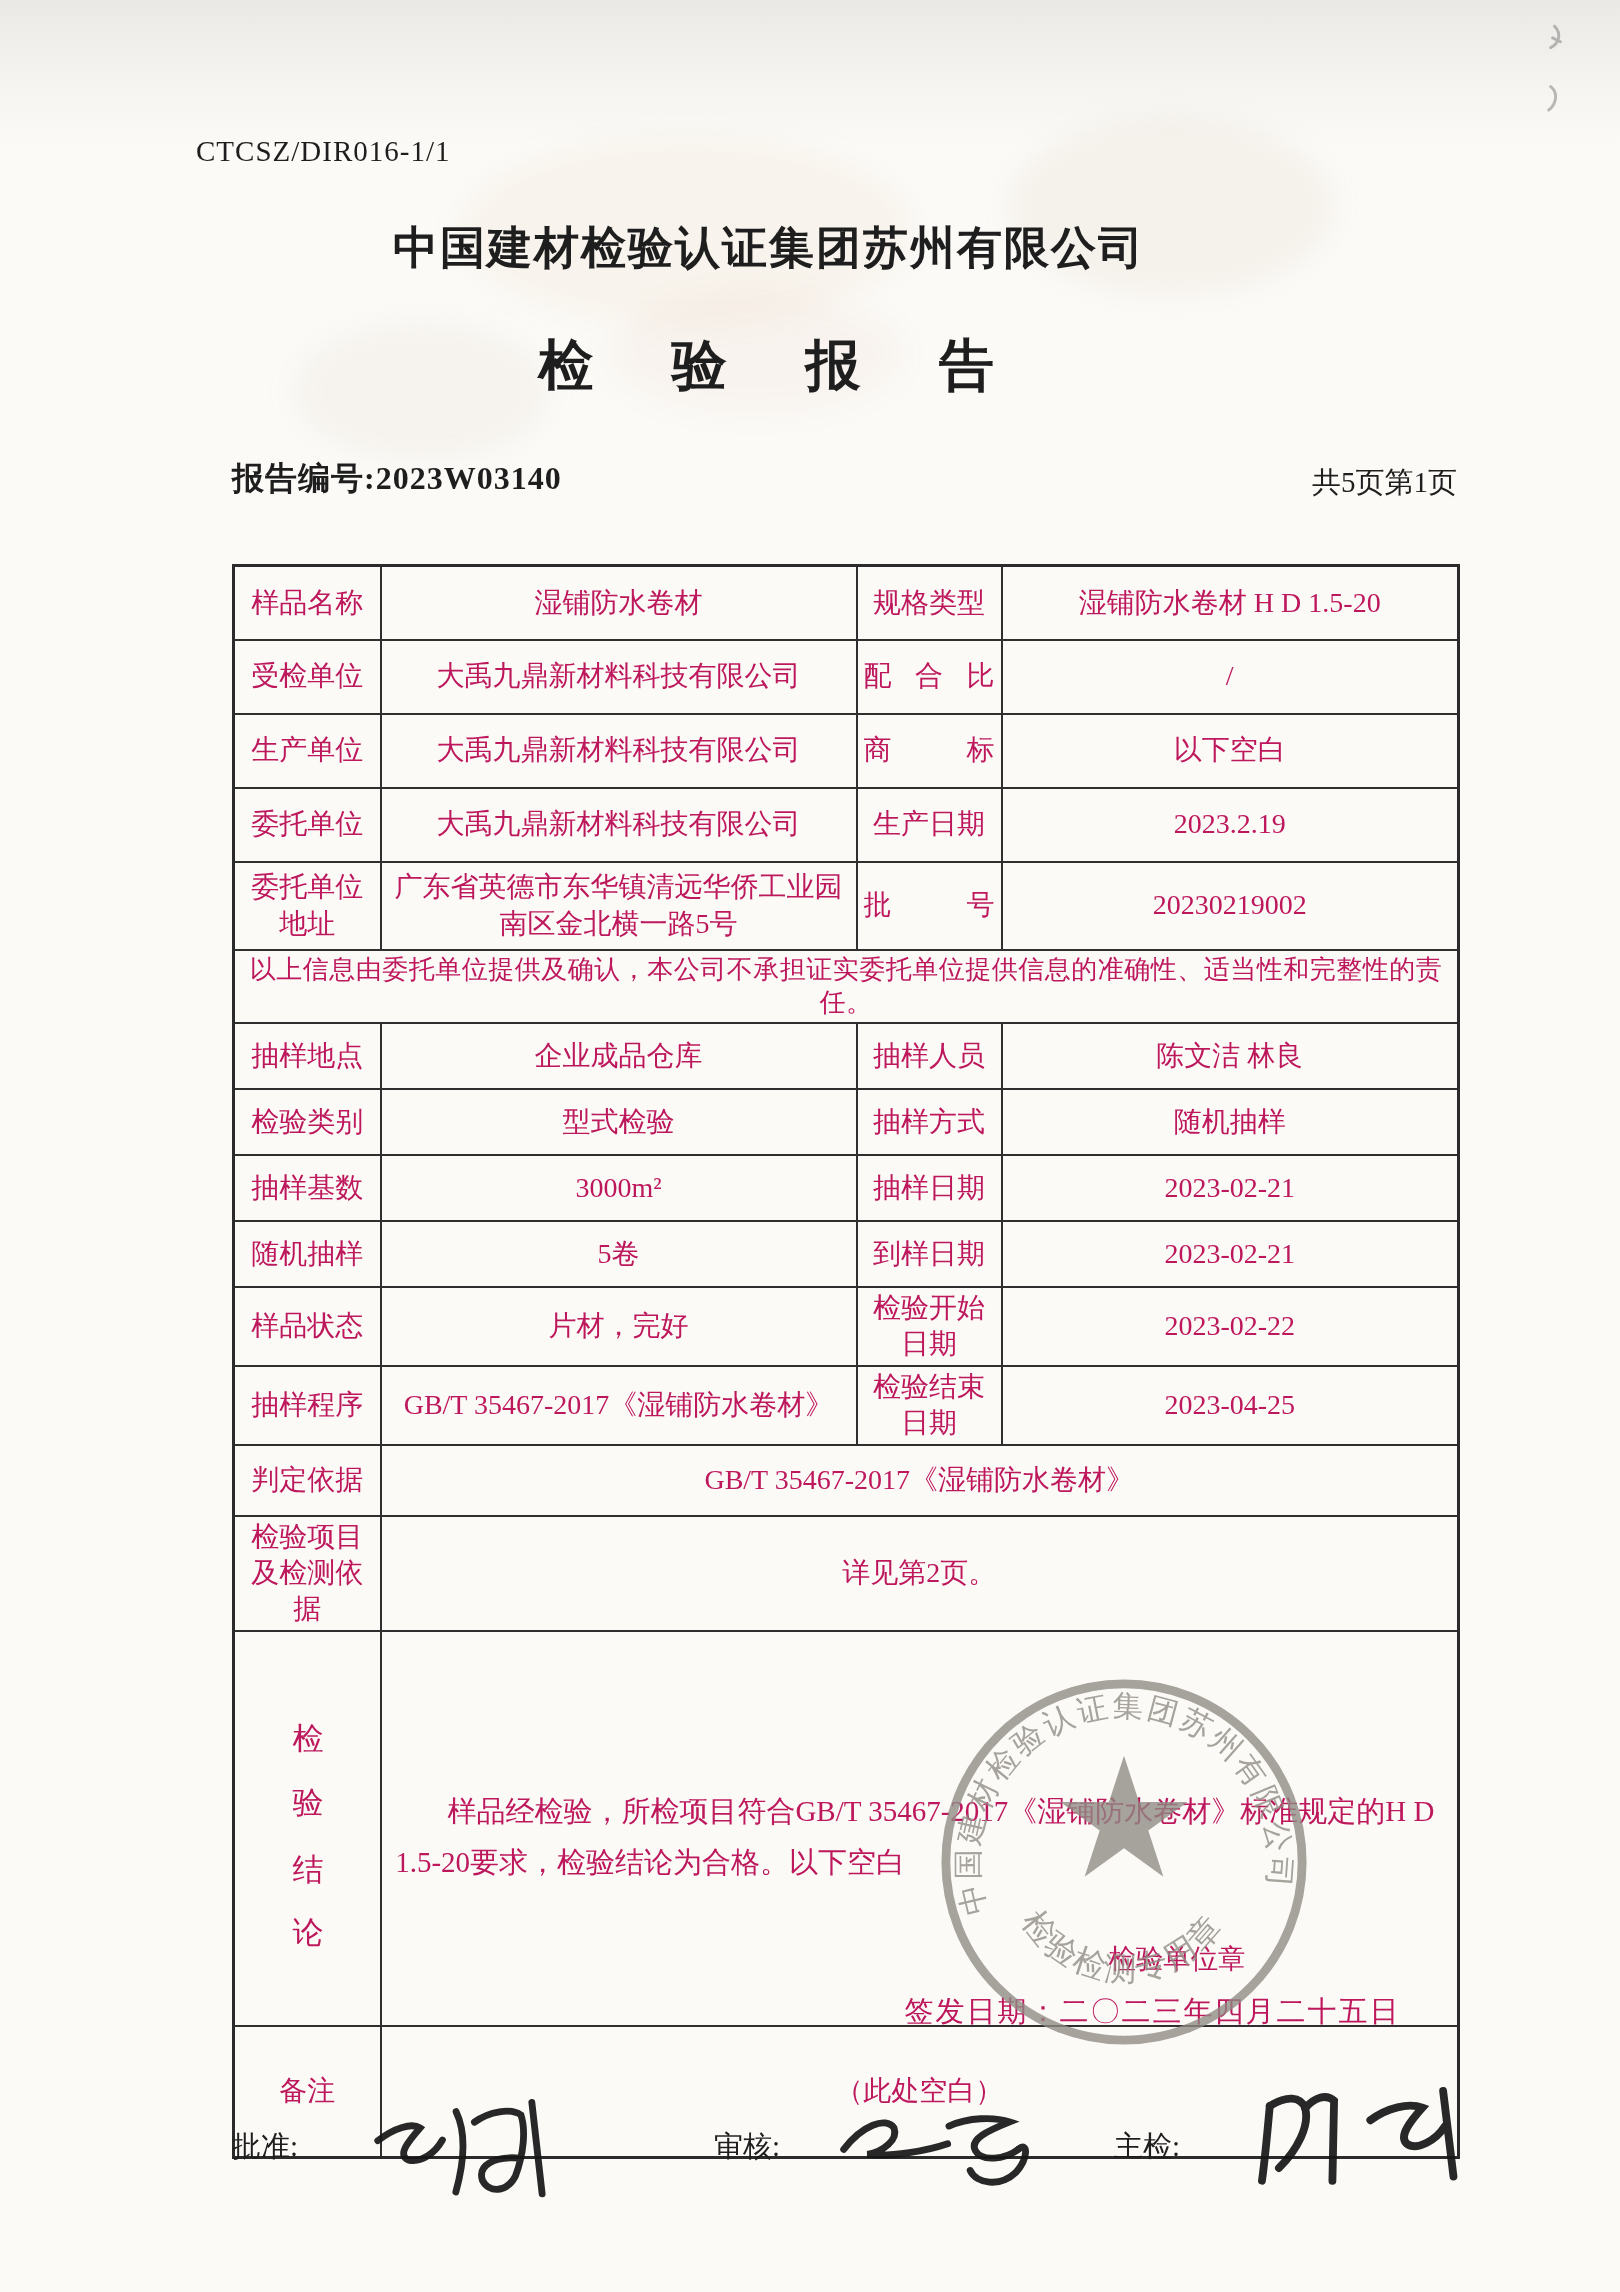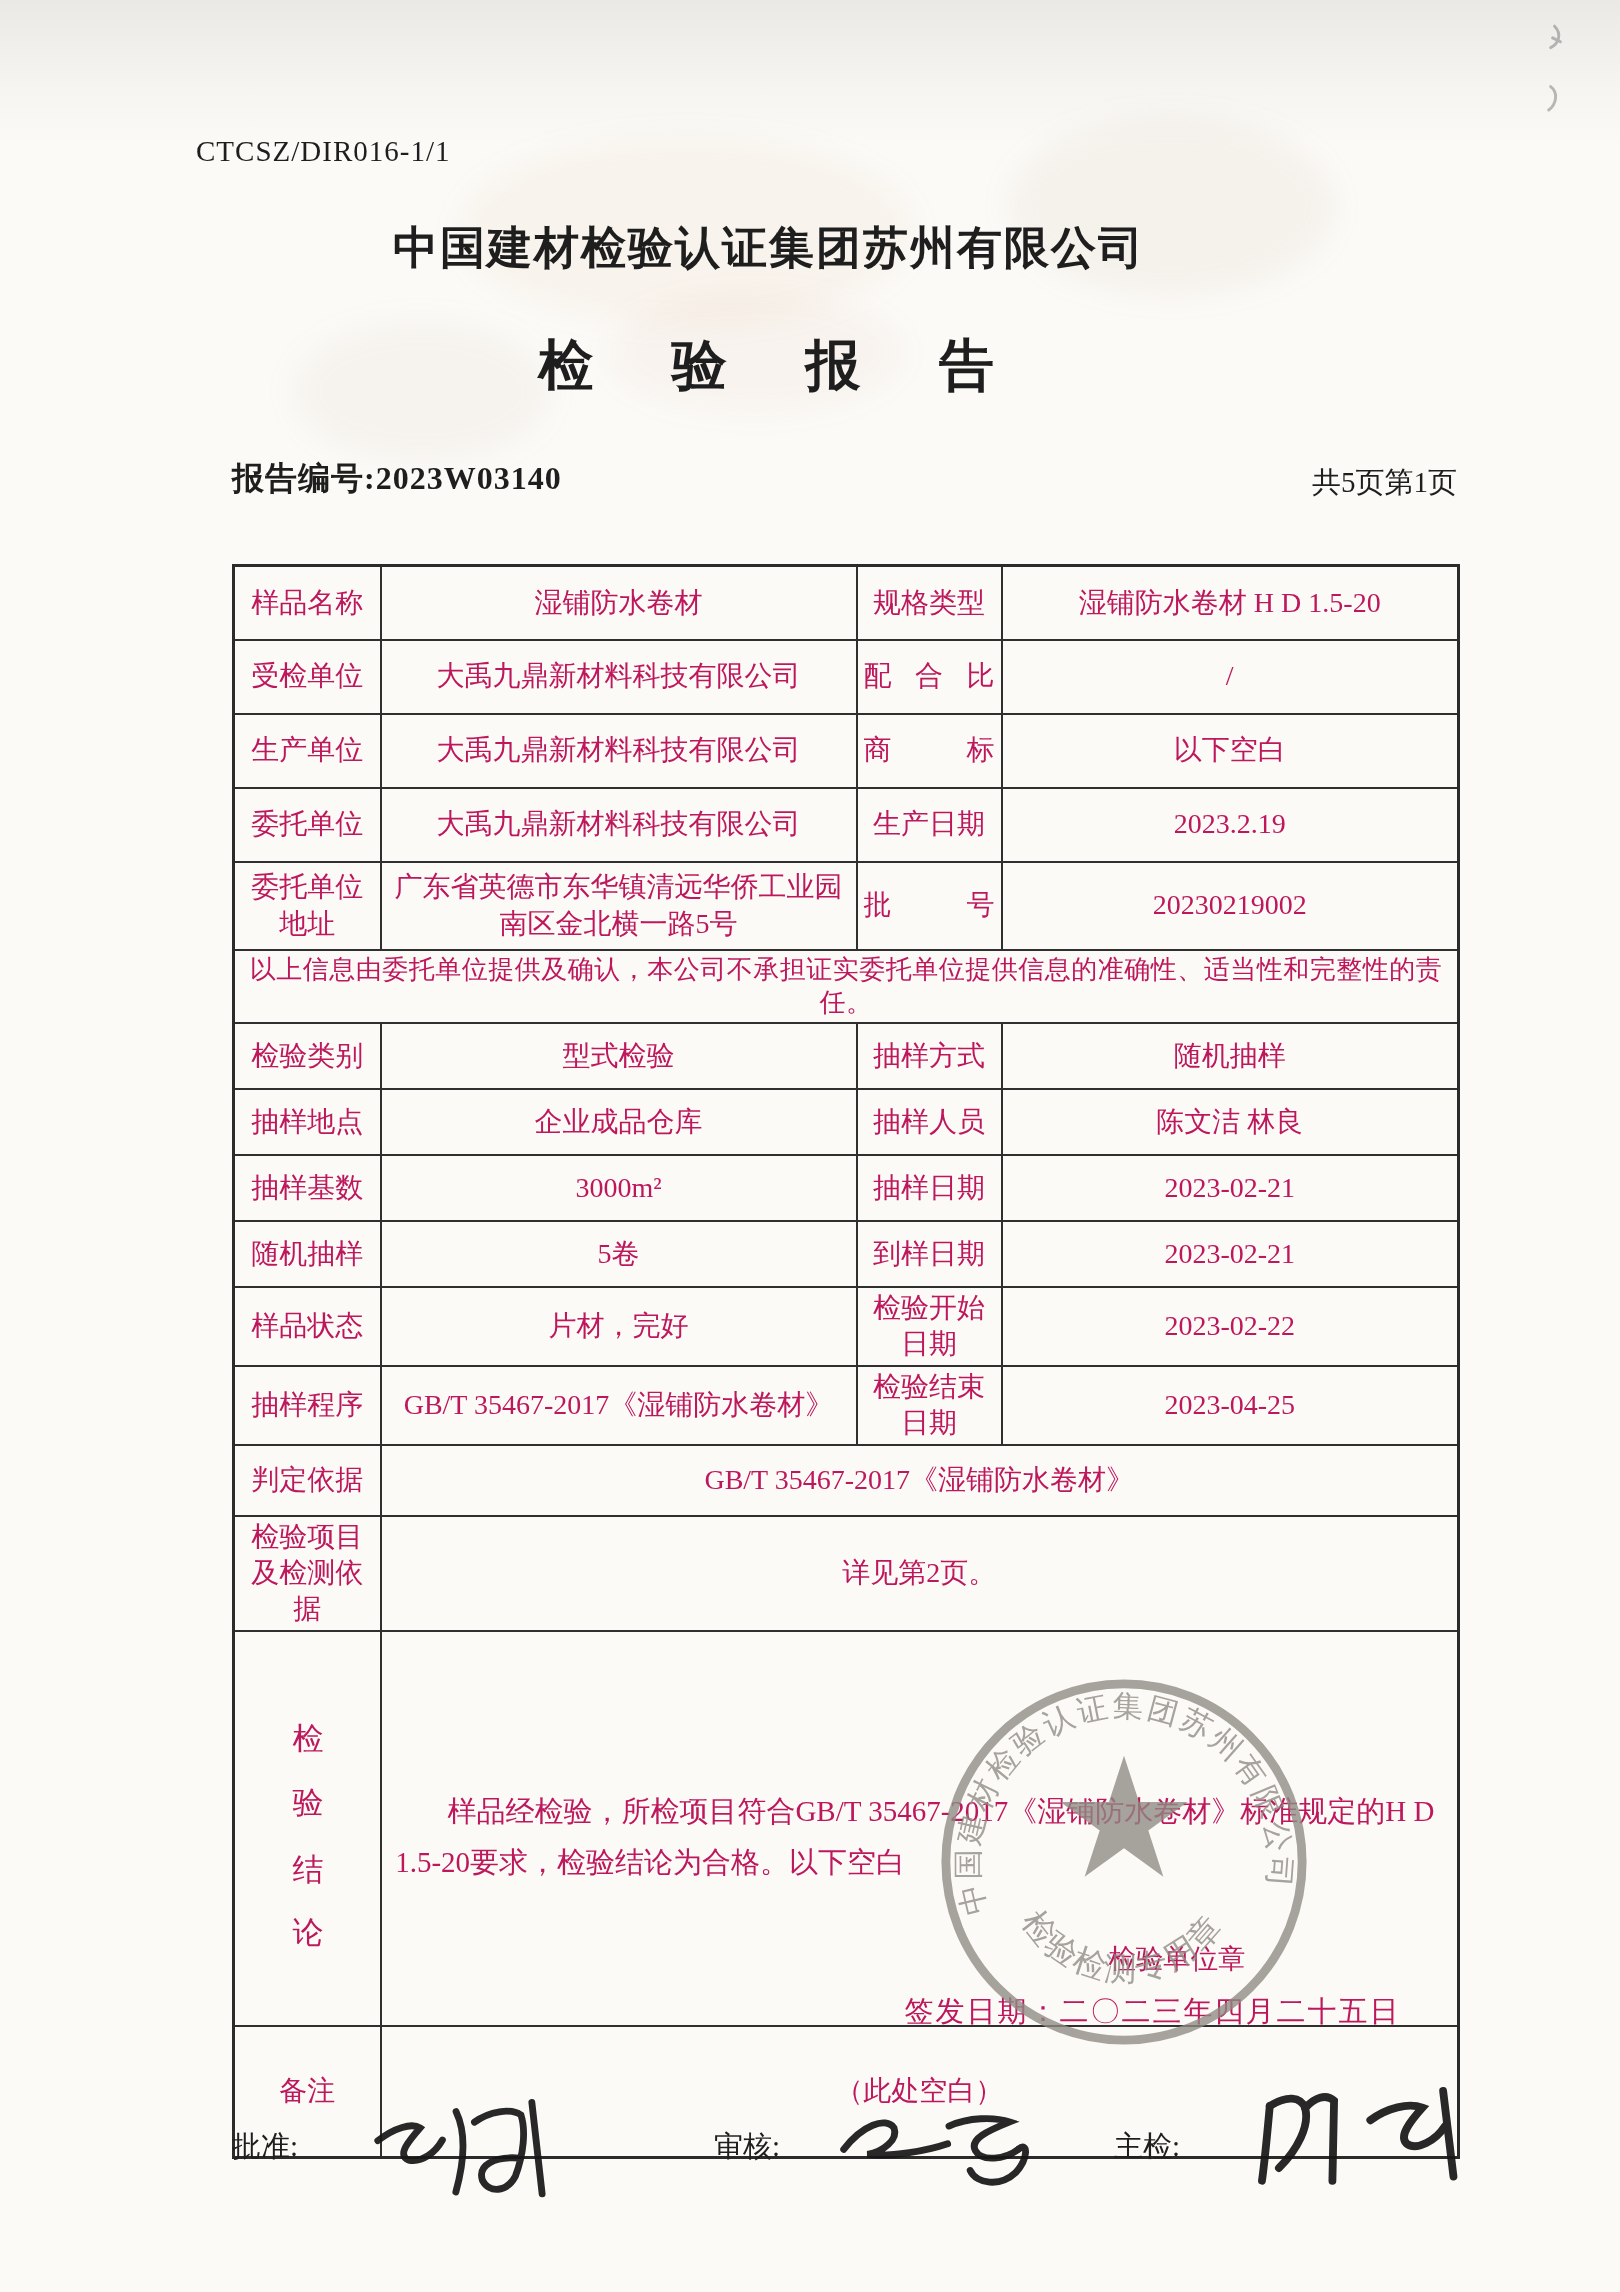--- a/index.html
+++ b/index.html
@@ -133,30 +133,30 @@
       <td>广东省英德市东华镇清远华侨工业园南区金北横一路5号</td>
       <td class="justify2">批号</td>
       <td>20230219002</td>
     </tr>
 
     <tr class="h63">
       <td colspan="4" class="disclaimer">以上信息由委托单位提供及确认，本公司不承担证实委托单位提供信息的准确性、适当性和完整性的责任。</td>
     </tr>
 
     <tr class="h67">
+      <td class="lbl">抽样地点</td>
+      <td>企业成品仓库</td>
+      <td class="lbl">抽样人员</td>
+      <td>陈文洁 林良</td>
+    </tr>
+    <tr class="h67">
       <td class="lbl">检验类别</td>
       <td>型式检验</td>
       <td class="lbl">抽样方式</td>
       <td>随机抽样</td>
-    </tr>
-    <tr class="h67">
-      <td class="lbl">抽样地点</td>
-      <td>企业成品仓库</td>
-      <td class="lbl">抽样人员</td>
-      <td>陈文洁 林良</td>
     </tr>
     <tr class="h67">
       <td class="lbl">抽样基数</td>
       <td>3000m²</td>
       <td class="lbl">抽样日期</td>
       <td>2023-02-21</td>
     </tr>
     <tr class="h67">
       <td class="lbl">随机抽样</td>
       <td>5卷</td>

